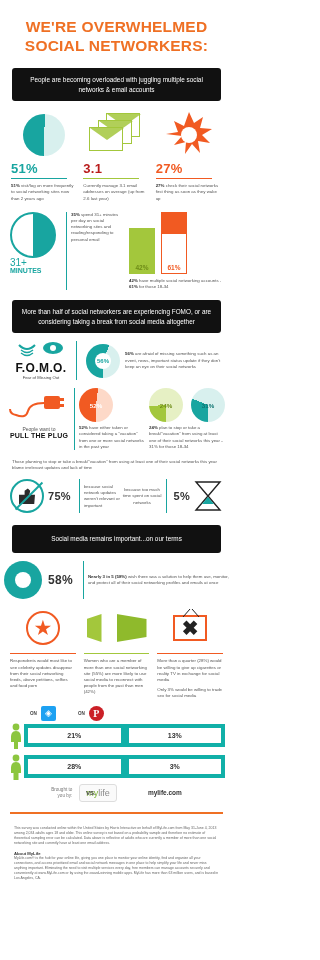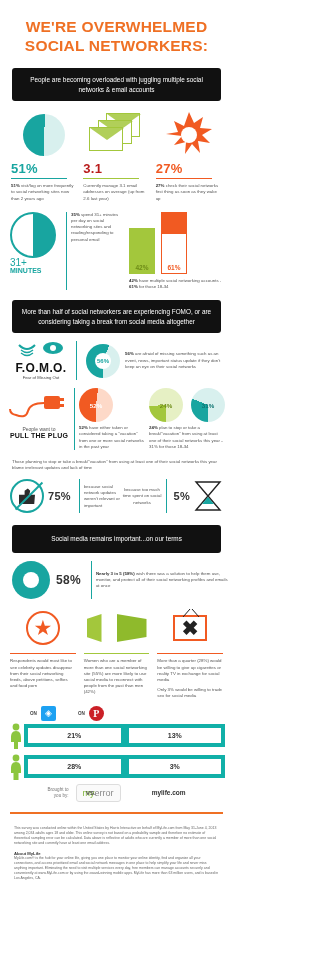--- a/index.html
+++ b/index.html
@@ -117,21 +117,21 @@
   .s5 { display: flex; padding: 8px 10px 0; align-items: center; }
   .nosign { width: 34px; height: 34px; border-radius: 50%;
     border: 2px solid #18a5a0; position: relative; }
   .nosign .slash { position: absolute; left: -2px; top: 14px; width: 38px;
     height: 2px; background: #18a5a0; transform: rotate(-45deg); }
   .thumb { position: absolute; inset: 7px; background: #2b2b2b;
     clip-path: polygon(0 40%,35% 40%,35% 15%,55% 0,70% 15%,65% 40%,100% 40%,95% 100%,0 100%); }
   .hourglass { width: 30px; height: 32px; position: relative; }
 
   
-  .s6 { display: flex; padding: 8px 4px 0; align-items: center; margin-left: 8px; }
+  .s6 { display: flex; padding: 8px 4px 0; align-items: center; }
   .lifering { width: 38px; height: 38px; border-radius: 50%;
     background: #18a5a0; position: relative; }
   .lifering:after { content: ""; position: absolute; inset: 11px;
     border-radius: 50%; background: #fff; }
 
   
   .s7 { display: flex; padding: 8px 6px 0; }
   .s7 .col { flex: 1; padding: 0 4px; }
   .s7 .art { height: 42px; display: flex; align-items: center; justify-content: center; }
   .s7 .rule { width: 100%; height: 1.4px; margin: 4px 0 4px; }
@@ -406,21 +406,21 @@
     </div>
   </div>
   <div style="position:absolute;left:86px;top:790px;font-size:6px;font-weight:bold;color:#444">VS.</div>
 
   <div class="brought">
     <div class="lbl">
       <div>Brought to</div>
       <div>you by:</div>
     </div>
     <div class="mylife-box">
-      <span class="ml-green">my</span><span>error</span>
+      <span class="ml-green">my</span><span>life</span>
     </div>
     <div class="site" style="margin-left:24px">mylife.com</div>
   </div>
 
   <div class="divider"></div>
 
   <div class="legal">
     <div>This survey was conducted online within the United States by Harris Interactive on behalf of MyLife.com from May 31-June 4, 2013 among 2,034 adults ages 18 and older. This online survey is not based on a probability sample and therefore no estimate of theoretical sampling error can be calculated. Data above is reflective of adults who are currently a member of more than one social networking site and currently have at least one email address.</div>
     <h4>About MyLife</h4>
     <div>MyLife.com® is the hub for your online life, giving you one place to monitor your online identity, find and organize all your connections, and access prioritized email and social network messages in one place to help simplify your life and never miss anything important. Eliminating the need to visit multiple services every day, free members can manage accounts securely and conveniently at www.MyLife.com or by using the award-winning mobile apps.  MyLife has more than 63 million users, and is based in Los Angeles, CA.</div>

